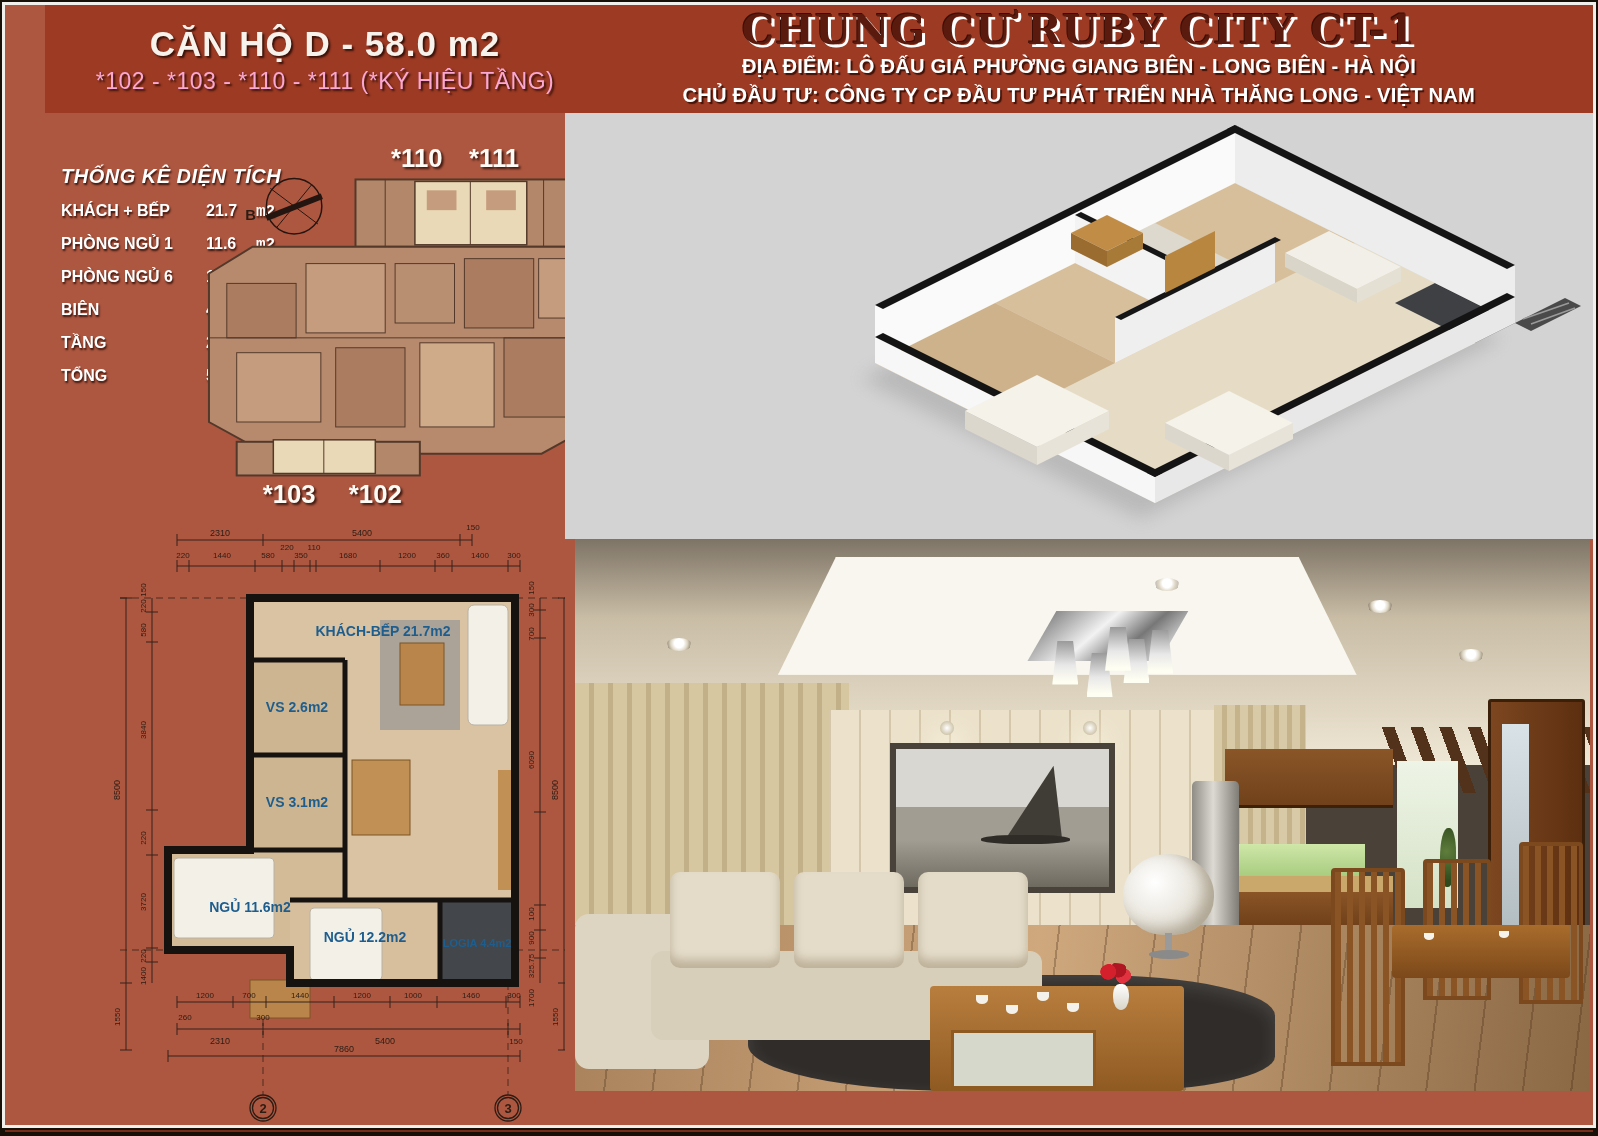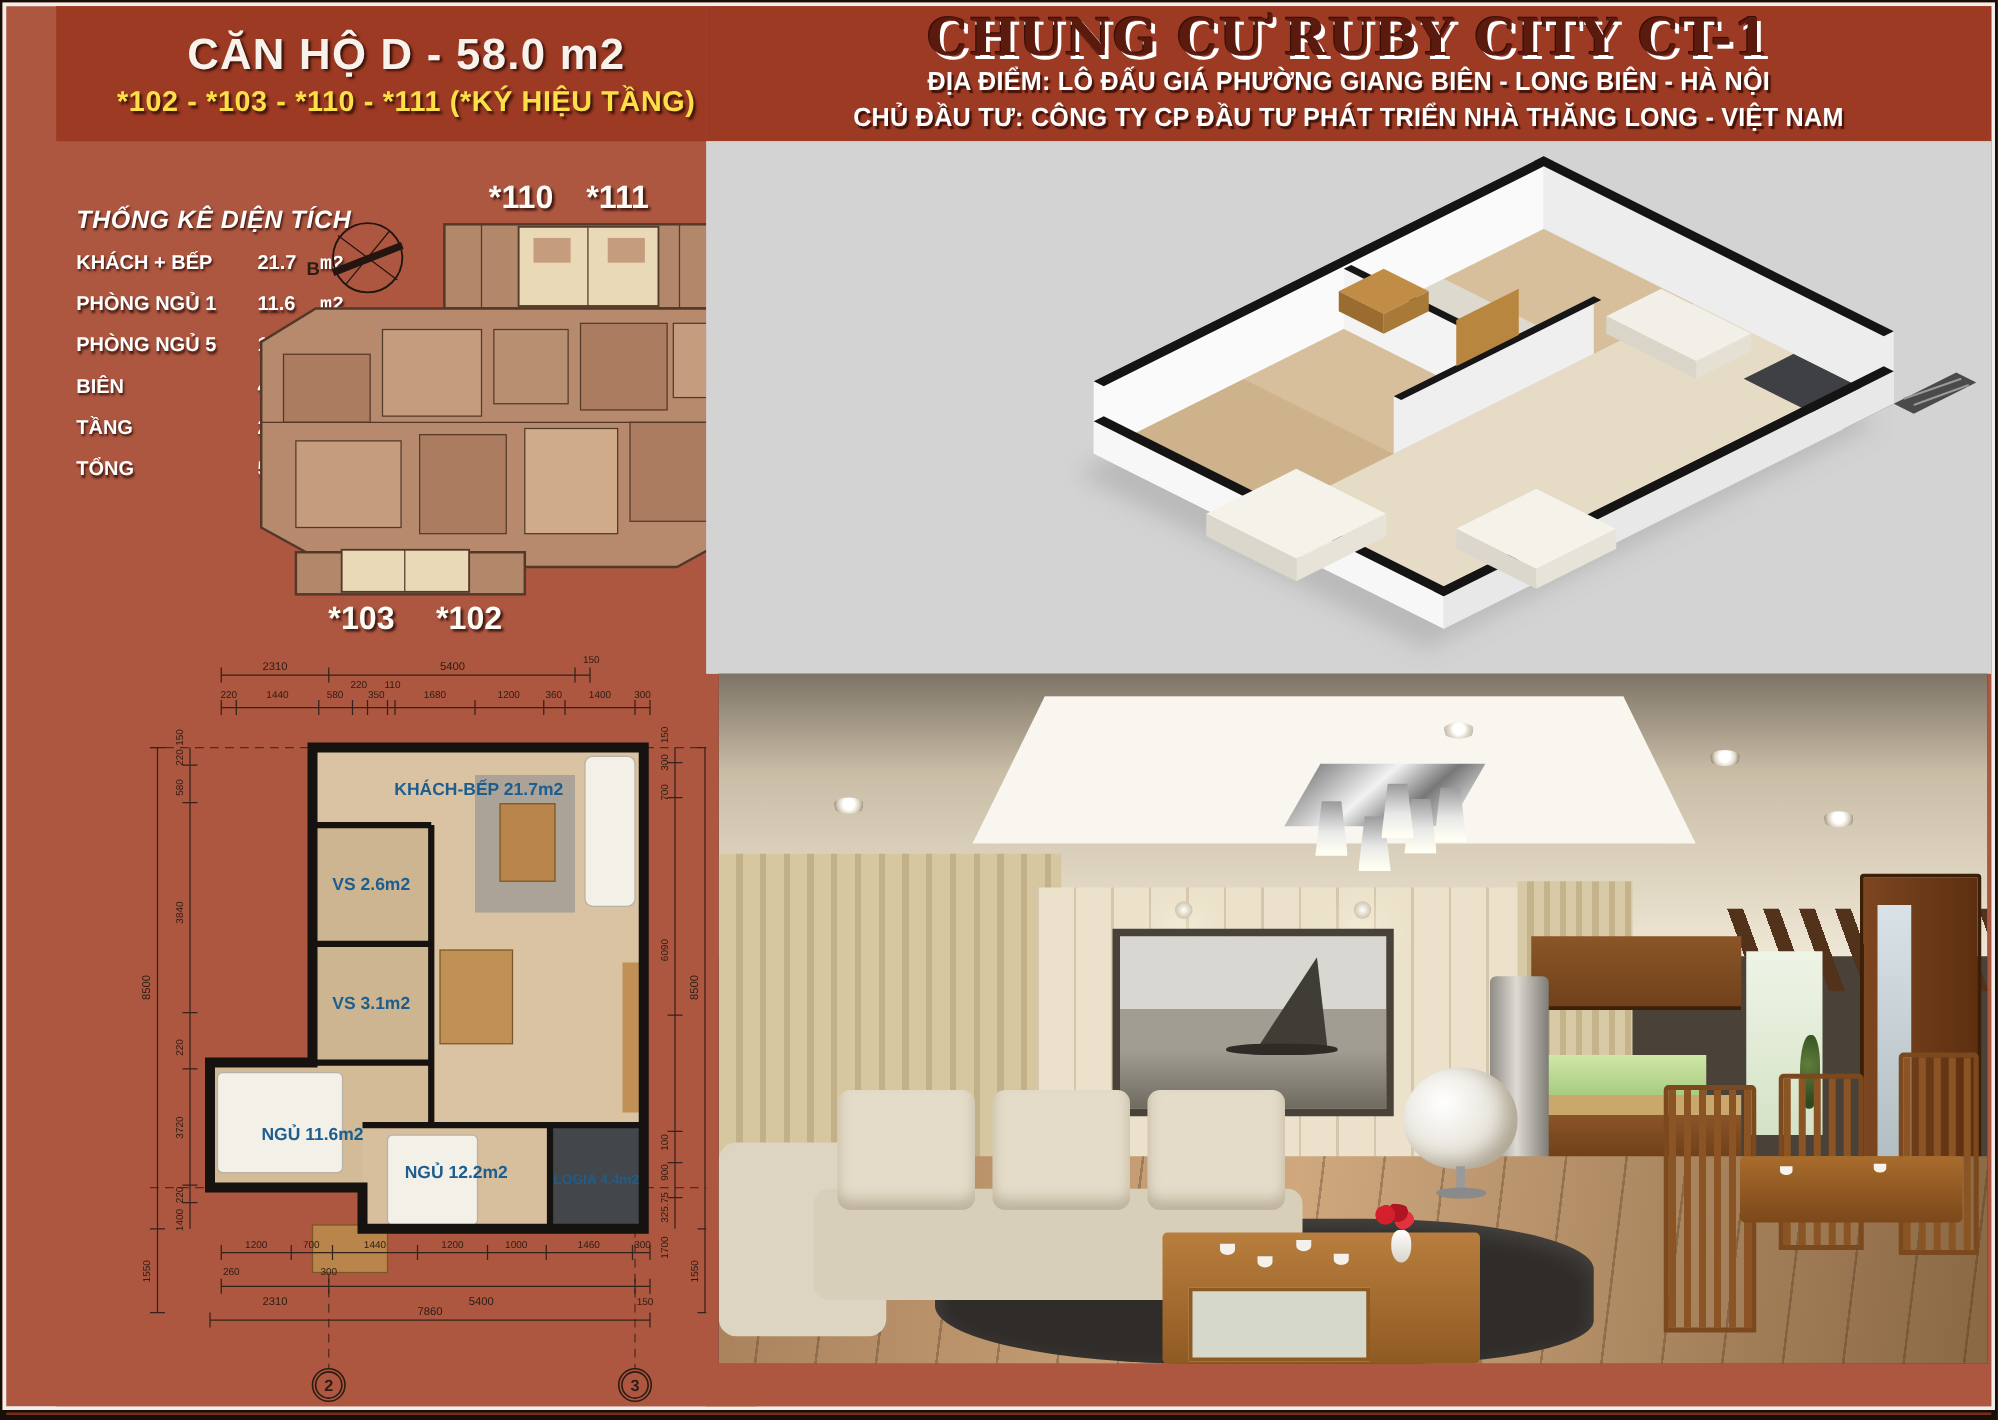--- a/index.html
+++ b/index.html
@@ -13,21 +13,21 @@
     border:3px solid #f1efec;background:var(--panel-red);}
   .inner::after{content:"";position:absolute;left:0;right:0;bottom:-7px;height:2px;background:#7a2c1a;}
   
   .left-col{position:absolute;left:4px;top:0;width:560px;height:100%;background:var(--panel-red);margin-left:36px;}
   .right-col{position:absolute;left:560px;top:0;right:0;height:100%;background:var(--panel-red);}
   
   .band{position:absolute;left:0;top:0;right:0;height:108px;background:var(--header-red);}
   .left-head{display:flex;flex-direction:column;align-items:center;justify-content:center;gap:4px;}
   .lh1{font-size:35px;font-weight:700;color:#f7f3ec;letter-spacing:1px;
        text-shadow:2px 2px 2px rgba(42,10,4,.85);}
-  .lh2{font-size:23px;font-weight:700;color:#fde047;letter-spacing:.5px;
+  .lh2{font-size:23px;font-weight:400;color:#f9a8d4;letter-spacing:.5px;
        text-shadow:2px 2px 2px rgba(42,10,4,.85);}
   .right-head{display:flex;flex-direction:column;align-items:center;justify-content:center;text-align:right;}
   .rtitle{font-family:"DejaVu Serif",serif;font-size:41px;font-weight:700;letter-spacing:1px;
        color:var(--title-maroon);text-shadow:3px 3px 0 #ffffff, -1px -1px 0 #3a0e06;line-height:1.05;}
   .rsub{font-size:21px;font-weight:700;color:#ffffff;letter-spacing:.2px;transform:scaleX(.96);
        text-shadow:2px 2px 1px rgba(55,14,6,.9);line-height:1.35;}
   
   .stats{position:absolute;left:16px;top:160px;width:250px;color:#fff;}
   .stats-title{font-size:20px;font-weight:700;letter-spacing:.5px;margin-bottom:14px;
        text-shadow:1px 2px 2px rgba(42,10,4,.9);font-style:italic;}
@@ -143,21 +143,21 @@
         <span class="s-label">KHÁCH + BẾP</span>
         <span class="s-val">21.7</span>
         <span class="s-unit">m2</span>
       </div>
       <div class="stat-row">
         <span class="s-label">PHÒNG NGỦ 1</span>
         <span class="s-val">11.6</span>
         <span class="s-unit">m2</span>
       </div>
       <div class="stat-row">
-        <span class="s-label">PHÒNG NGỦ 5</span>
+        <span class="s-label">PHÒNG NGỦ 6</span>
         <span class="s-val">12.2</span>
         <span class="s-unit">m2</span>
       </div>
       <div class="stat-row">
         <span class="s-label">BIÊN</span>
         <span class="s-val">4.4</span>
         <span class="s-unit">m2</span>
       </div>
       <div class="stat-row">
         <span class="s-label">TẦNG</span>

